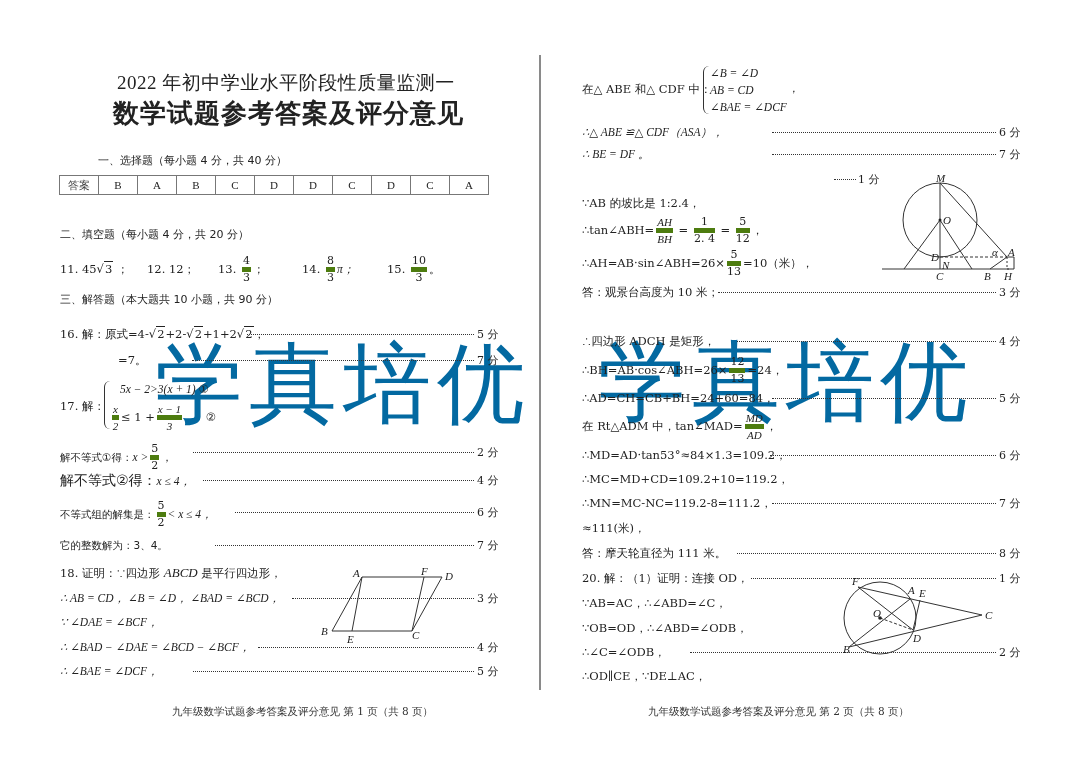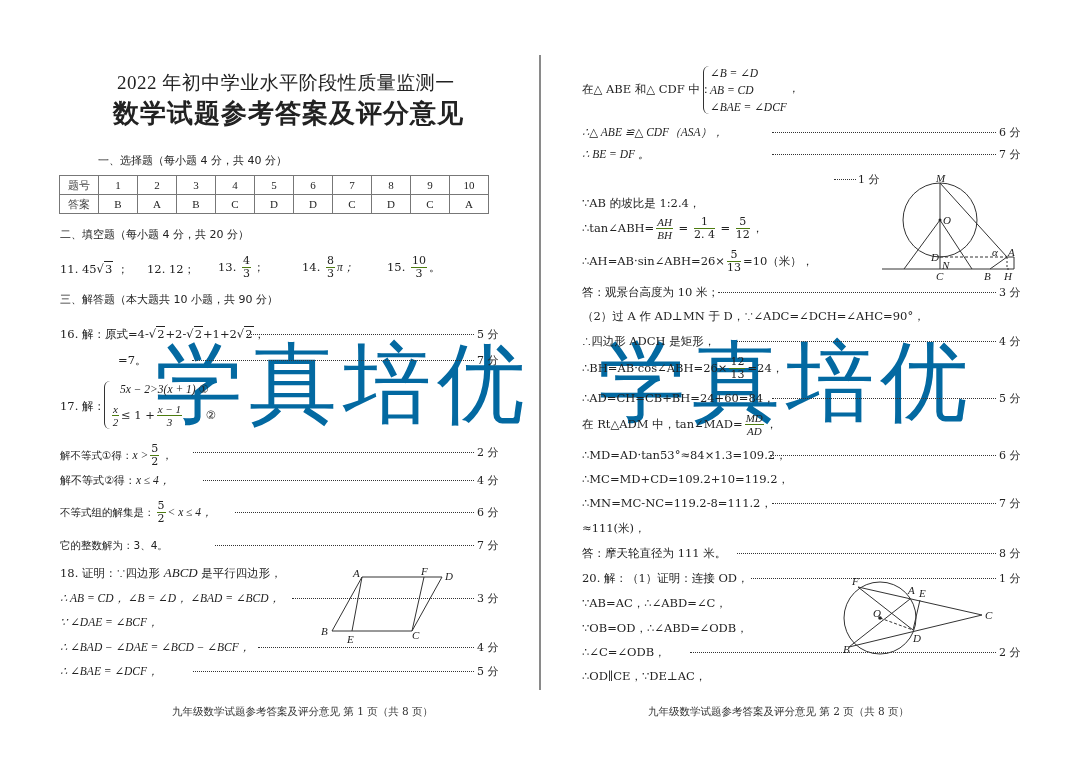--- a/index.html
+++ b/index.html
@@ -20,53 +20,40 @@
             letter-spacing:1px; font-family:"DejaVu Serif",serif; }
   .sec { position:absolute; left:60px; font-size:11px; font-family:"DejaVu Sans","Liberation Sans",sans-serif; }
   table.ans { position:absolute; left:59px; top:175px; border-collapse:collapse; font-size:11px;
               font-family:"Liberation Serif","DejaVu Serif",serif; }
   table.ans td { border:1px solid #777; height:18px; text-align:center; width:38px; padding:0; }
   table.ans td.hd { width:38px; color:#444; }
   .dots { position:absolute; height:0; border-top:1.5px dotted #333; z-index:1; }
   .score { position:absolute; font-size:11px; z-index:1; white-space:nowrap; }
   .frac { display:inline-block; vertical-align:middle; text-align:center; margin:0 2px; }
   .frac span { display:block; line-height:12px; font-size:11px; }
-  .frac .num { border-bottom:1px solid #4d7c0f; padding:0 1px; }
+  .frac .num { border-bottom:5px solid #4d7c0f; padding:0 1px; }
   .sqrt { border-top:1px solid #222; padding:0 1px; }
   .brace { position:absolute; border-left:1px solid #333; border-radius:6px 0 0 6px; }
   .footer { position:absolute; top:705px; font-size:10.5px; color:#333; }
   svg { position:absolute; z-index:1; overflow:visible; }
   svg text { font-family:"Liberation Serif","DejaVu Serif",serif; font-style:italic; font-size:11px; fill:#222; }
 </style>
 </head>
 <body>
 
 <div class="page left">
   <div class="watermark" style="left:155px;top:325px;">学真培优</div>
 
   <div class="title1">2022 年初中学业水平阶段性质量监测一</div>
   <div class="title2">数学试题参考答案及评分意见</div>
 
   <div class="sec" style="top:153px;margin-left:38px;">一、选择题（每小题 4 分，共 40 分）</div>
 
   <table class="ans">
     <tbody>
-        <tr>
-      <td class="hd sans">题号</td>
-      <td>1</td>
-      <td>2</td>
-      <td>3</td>
-      <td>4</td>
-      <td>5</td>
-      <td>6</td>
-      <td>7</td>
-      <td>8</td>
-      <td>9</td>
-      <td>10</td>
-    </tr>
     <tr>
       <td class="hd sans">答案</td>
       <td>B</td>
       <td>A</td>
       <td>B</td>
       <td>C</td>
       <td>D</td>
       <td>D</td>
       <td>C</td>
       <td>D</td>
@@ -123,21 +110,21 @@
     <span style="margin-left:18px">②</span>
   </div>
 
   <div class="ln" style="left:60px;top:443px;">
     <span class="sans" style="font-size:10.5px">解不等式①得：</span><span class="it">x &gt;</span><span class="frac"><span class="num">5</span><span>2</span></span><span>，</span>
   </div>
   <div class="dots" style="left:193px;width:281px;top:452px;"></div>
   <div class="score" style="left:477px;top:445px;">2 分</div>
 
   <div class="ln" style="left:60px;top:473px;">
-    <span class="sans" style="font-size:11px">解不等式②得：</span><span class="it">x ≤ 4，</span>
+    <span class="sans" style="font-size:14px">解不等式②得：</span><span class="it">x ≤ 4，</span>
   </div>
   <div class="dots" style="left:203px;width:271px;top:480px;"></div>
   <div class="score" style="left:477px;top:473px;">4 分</div>
 
   <div class="ln" style="left:60px;top:500px;">
     <span class="sans" style="font-size:10.5px">不等式组的解集是：</span><span class="frac"><span class="num">5</span><span>2</span></span><span class="it">&lt; x ≤ 4，</span>
   </div>
   <div class="dots" style="left:235px;width:239px;top:512px;"></div>
   <div class="score" style="left:477px;top:505px;">6 分</div>
 
@@ -214,21 +201,20 @@
   </div>
 
   <div class="ln" style="left:42px;top:249px;">
     <span>∴AH=AB·sin∠ABH=26×</span><span class="frac"><span class="num">5</span><span>13</span></span><span>=10（米），</span>
   </div>
 
   <div class="ln" style="left:42px;top:285px;">答：观景台高度为 10 米；</div>
   <div class="dots" style="left:178px;width:278px;top:292px;"></div>
   <div class="score" style="left:459px;top:285px;">3 分</div>
 
-  <div class="ln" style="left:42px;top:309px;">（2）过 A 作 AD⊥MN 于 D，∵∠ADC=∠DCH=∠AHC=90°，</div>
 
   <div class="ln" style="left:42px;top:334px;">∴四边形 ADCH 是矩形，</div>
   <div class="dots" style="left:197px;width:259px;top:341px;"></div>
   <div class="score" style="left:459px;top:334px;">4 分</div>
 
   <div class="ln" style="left:42px;top:356px;">
     <span>∴BH=AB·cos∠ABH=26×</span><span class="frac"><span class="num">12</span><span>13</span></span><span>=24，</span>
   </div>
 
   <div class="ln" style="left:42px;top:391px;">∴AD=CH=CB+BH=24+60=84，</div>

